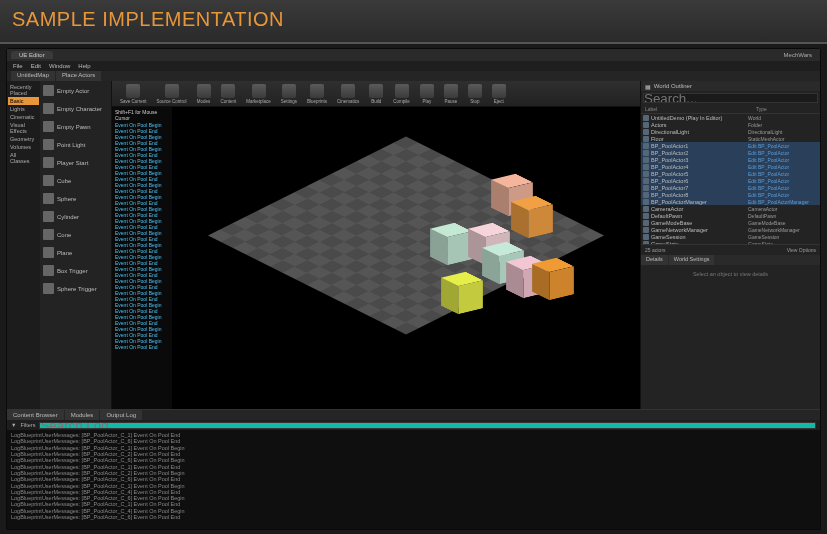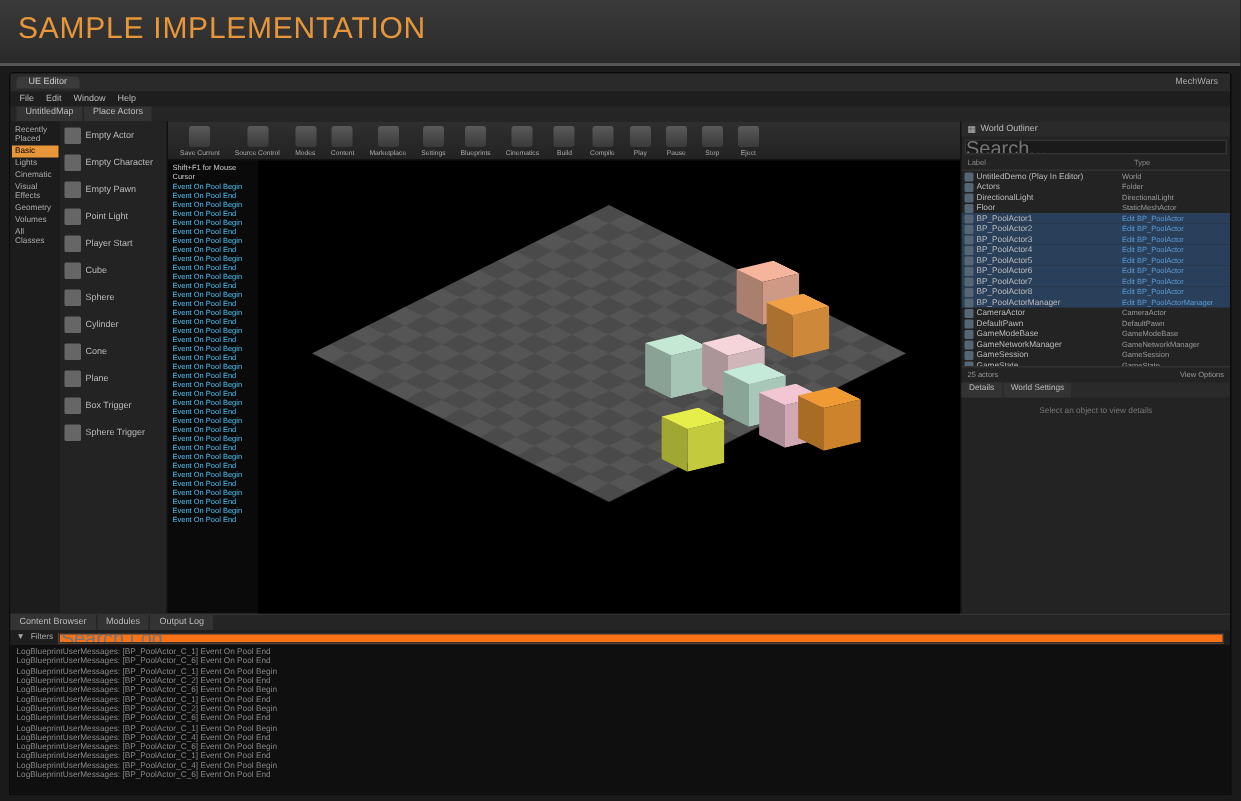--- a/index.html
+++ b/index.html
@@ -65,21 +65,21 @@
 .out-foot { font-size: 5px; color: #999; padding: 2px 4px; border-top: 1px solid #333; display: flex; justify-content: space-between; }
 .details-tabs { height: 10px; background: #2a2a2a; display: flex; gap: 1px; }
 .details-tabs div { padding: 1px 5px; font-size: 5.5px; color: #bbb; background: #333; }
 .details-body { flex: 1; padding: 6px; font-size: 5.5px; color: #777; text-align: center; }
 
 .bottom-panel { height: 120px; background: #1a1a1a; border-top: 1px solid #333; display: flex; flex-direction: column; }
 .bp-tabs { height: 10px; background: #252525; display: flex; gap: 1px; }
 .bp-tabs div { padding: 1px 6px; font-size: 6px; color: #bbb; background: #333; display: flex; align-items: center; gap: 2px; }
 .bp-filter { height: 10px; background: #1e1e1e; display: flex; align-items: center; padding: 0 4px; gap: 4px; }
 .bp-filter span { font-size: 5.5px; color: #aaa; }
-.bp-filter .search { flex: 1; height: 7px; background: #f97316; border: 1px solid #333; }
+.bp-filter .search { flex: 1; height: 7px; background: #14b8a6; border: 1px solid #333; }
 .bp-log { flex: 1; background: #0f0f0f; padding: 2px 4px; overflow: hidden; font-family: monospace; }
 .bp-log div { font-size: 5.5px; color: #888; line-height: 1.15; white-space: nowrap; }
 .bp-cmd { height: 10px; background: #1e1e1e; display: flex; align-items: center; padding: 0 4px; gap: 4px; }
 .bp-cmd span { font-size: 5.5px; color: #aaa; }
 .bp-cmd .input { flex: 1; height: 7px; background: #111; border: 1px solid #333; }
 .bp-cmd .vo { font-size: 5.5px; color: #aaa; }
 </style>
 </head>
 <body>
 

